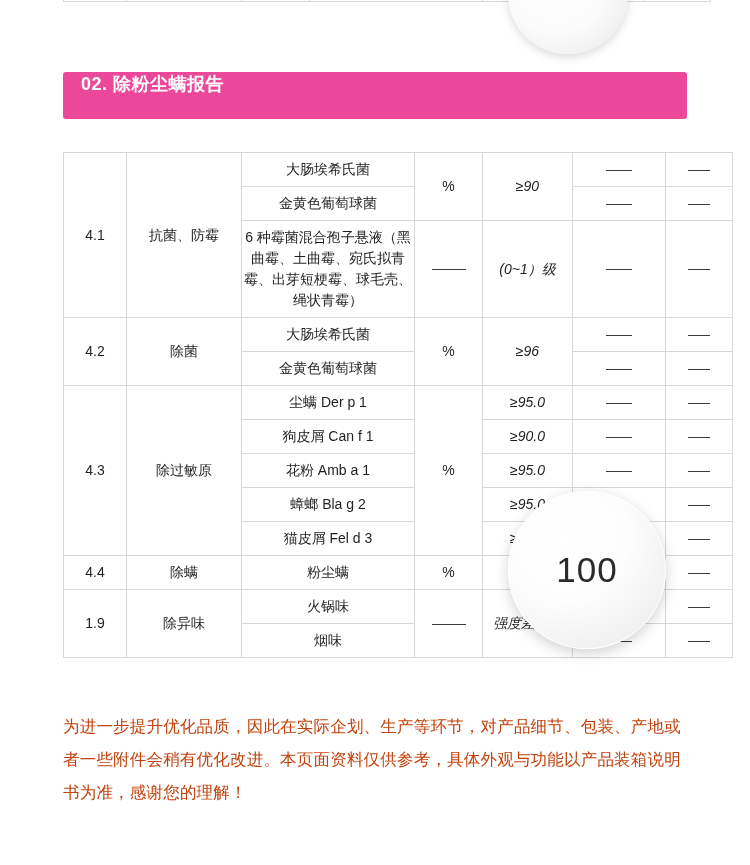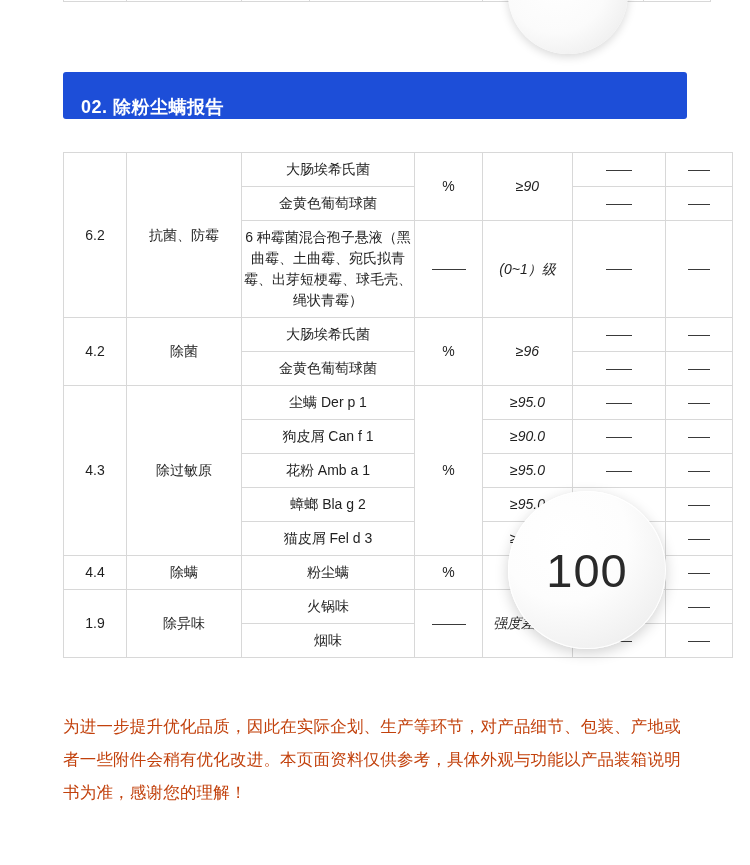--- a/index.html
+++ b/index.html
@@ -63,24 +63,24 @@
     vertical-align: middle;
   }
 
   
   .banner {
     position: absolute;
     left: 63px;
     top: 72px;
     width: 624px;
     height: 47px;
-    background: #1d4ed8;
+    background: #ec4899;
     border-radius: 3px;
     display: flex;
-    align-items: flex-end;
+    align-items: flex-start;
   }
   .banner-text {
     margin-left: 18px;
     font-size: 18px;
     font-weight: bold;
     color: #ffffff;
     letter-spacing: 0.5px;
   }
 
   
@@ -115,21 +115,21 @@
     width: 158px;
     height: 158px;
     border-radius: 50%;
     background: radial-gradient(circle at 36% 30%, #ffffff 0%, #fdfdfd 42%, #f1f1f1 75%, #e4e4e4 100%);
     box-shadow: 0 4px 14px rgba(0,0,0,0.18), inset 0 0 0 1px rgba(255,255,255,0.9);
     display: flex;
     align-items: center;
     justify-content: center;
   }
   .stamp-inner {
-    font-size: 47px;
+    font-size: 35px;
     color: #2a2a2a;
     font-family: "Liberation Sans", "DejaVu Sans", sans-serif;
     letter-spacing: 1px;
   }
   .stamp-top {
     position: absolute;
     left: 508px;
     top: -66px;
     width: 120px;
     height: 120px;
@@ -172,21 +172,21 @@
 
 <div class="banner">
   <span class="banner-text">02. 除粉尘螨报告</span>
 </div>
 
 <div class="main-table-wrap">
   <table class="doc-table">
 
     <tbody>
         <tr>
-      <td class="c-no" rowspan="3">6.2</td>
+      <td class="c-no" rowspan="3">4.1</td>
       <td class="c-cat" rowspan="3">抗菌、防霉</td>
       <td class="c-item">大肠埃希氏菌</td>
       <td class="c-unit" rowspan="2">%</td>
       <td class="c-std" rowspan="2">≥90</td>
       <td class="c-r1"><span class="dash"></span></td>
       <td class="c-r2"><span class="dash-sm"></span></td>
     </tr>
     <tr>
       <td class="c-item">金黄色葡萄球菌</td>
       <td class="c-r1"><span class="dash"></span></td>

